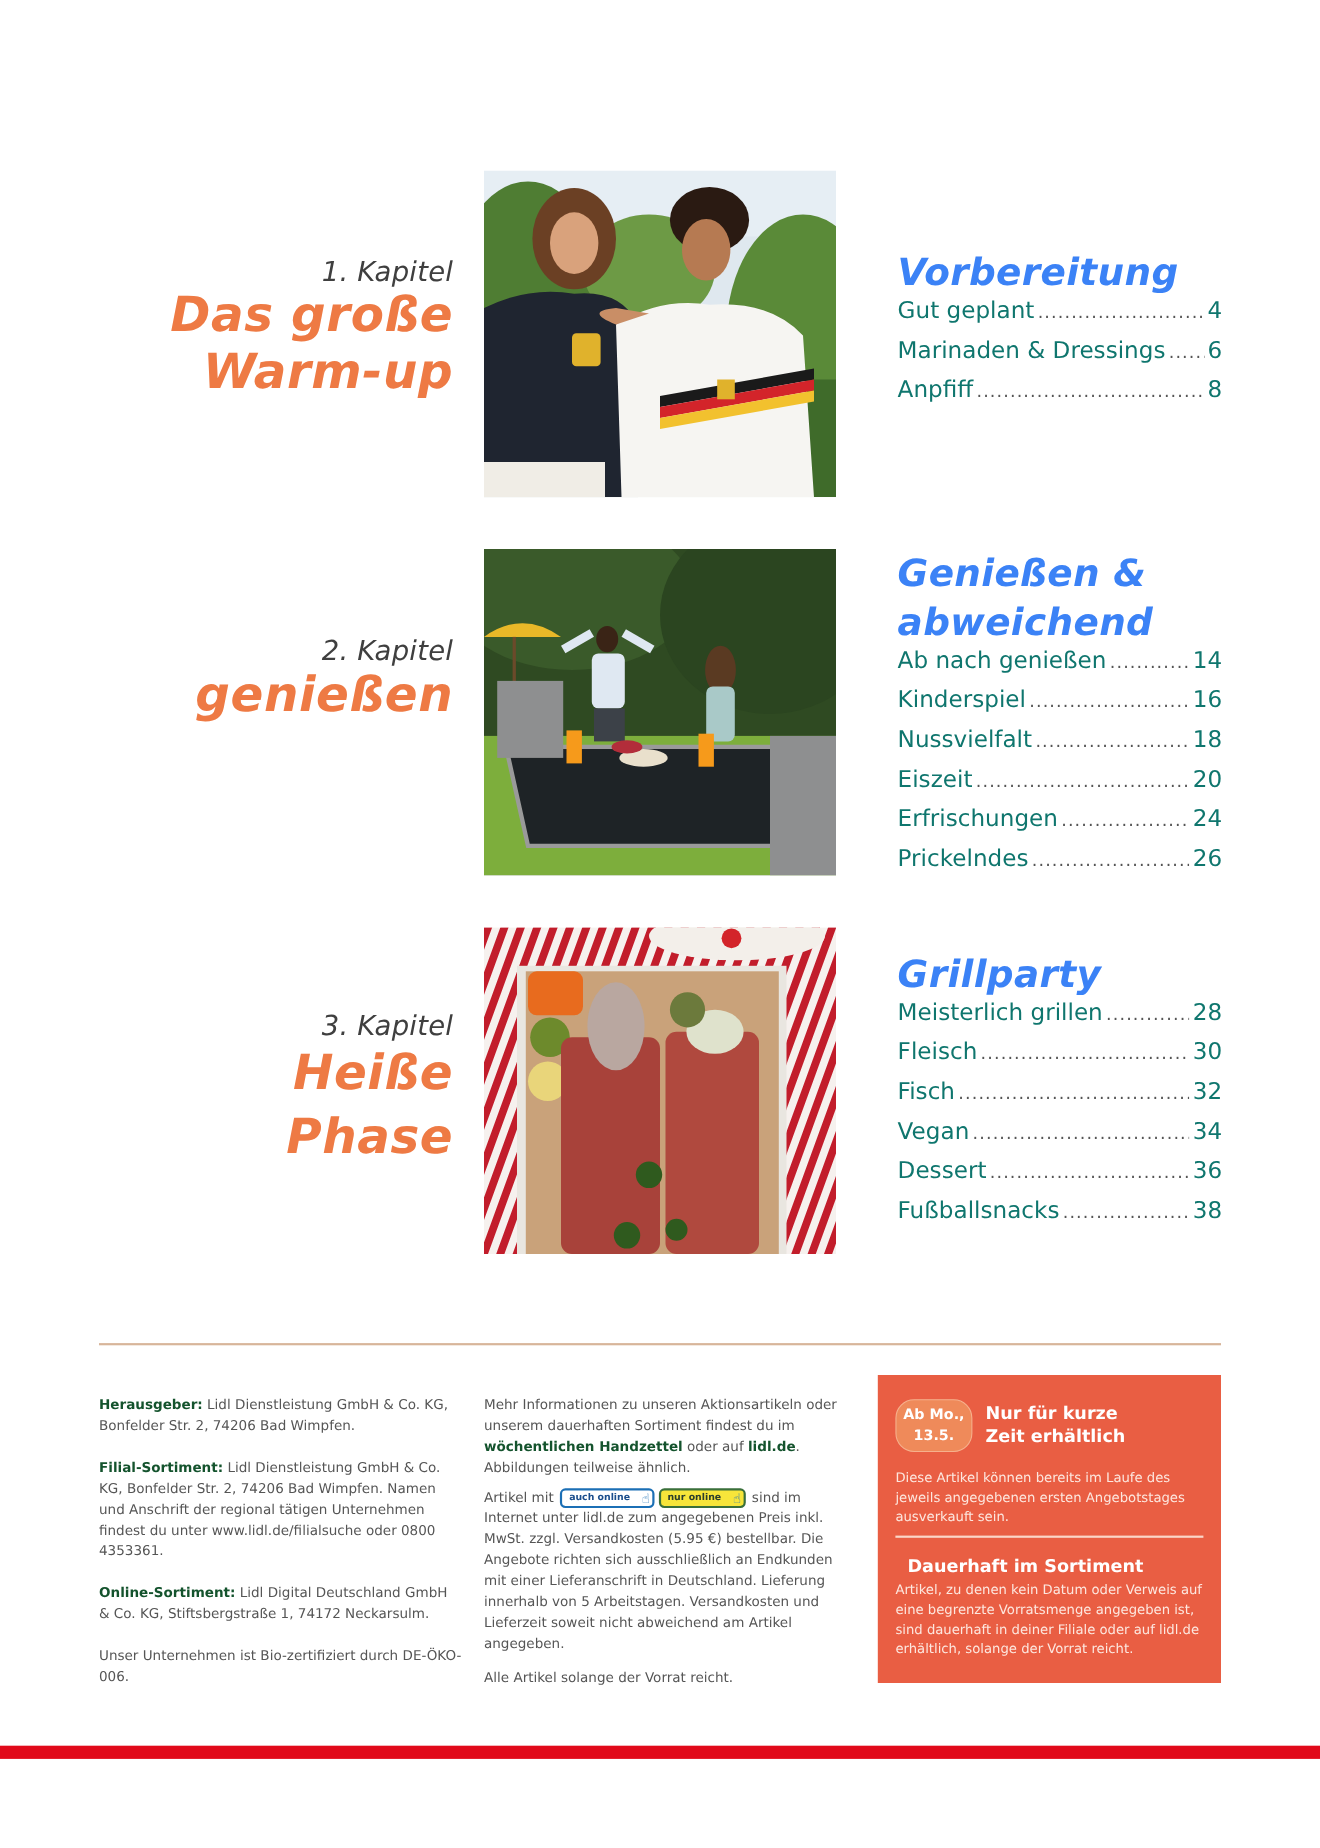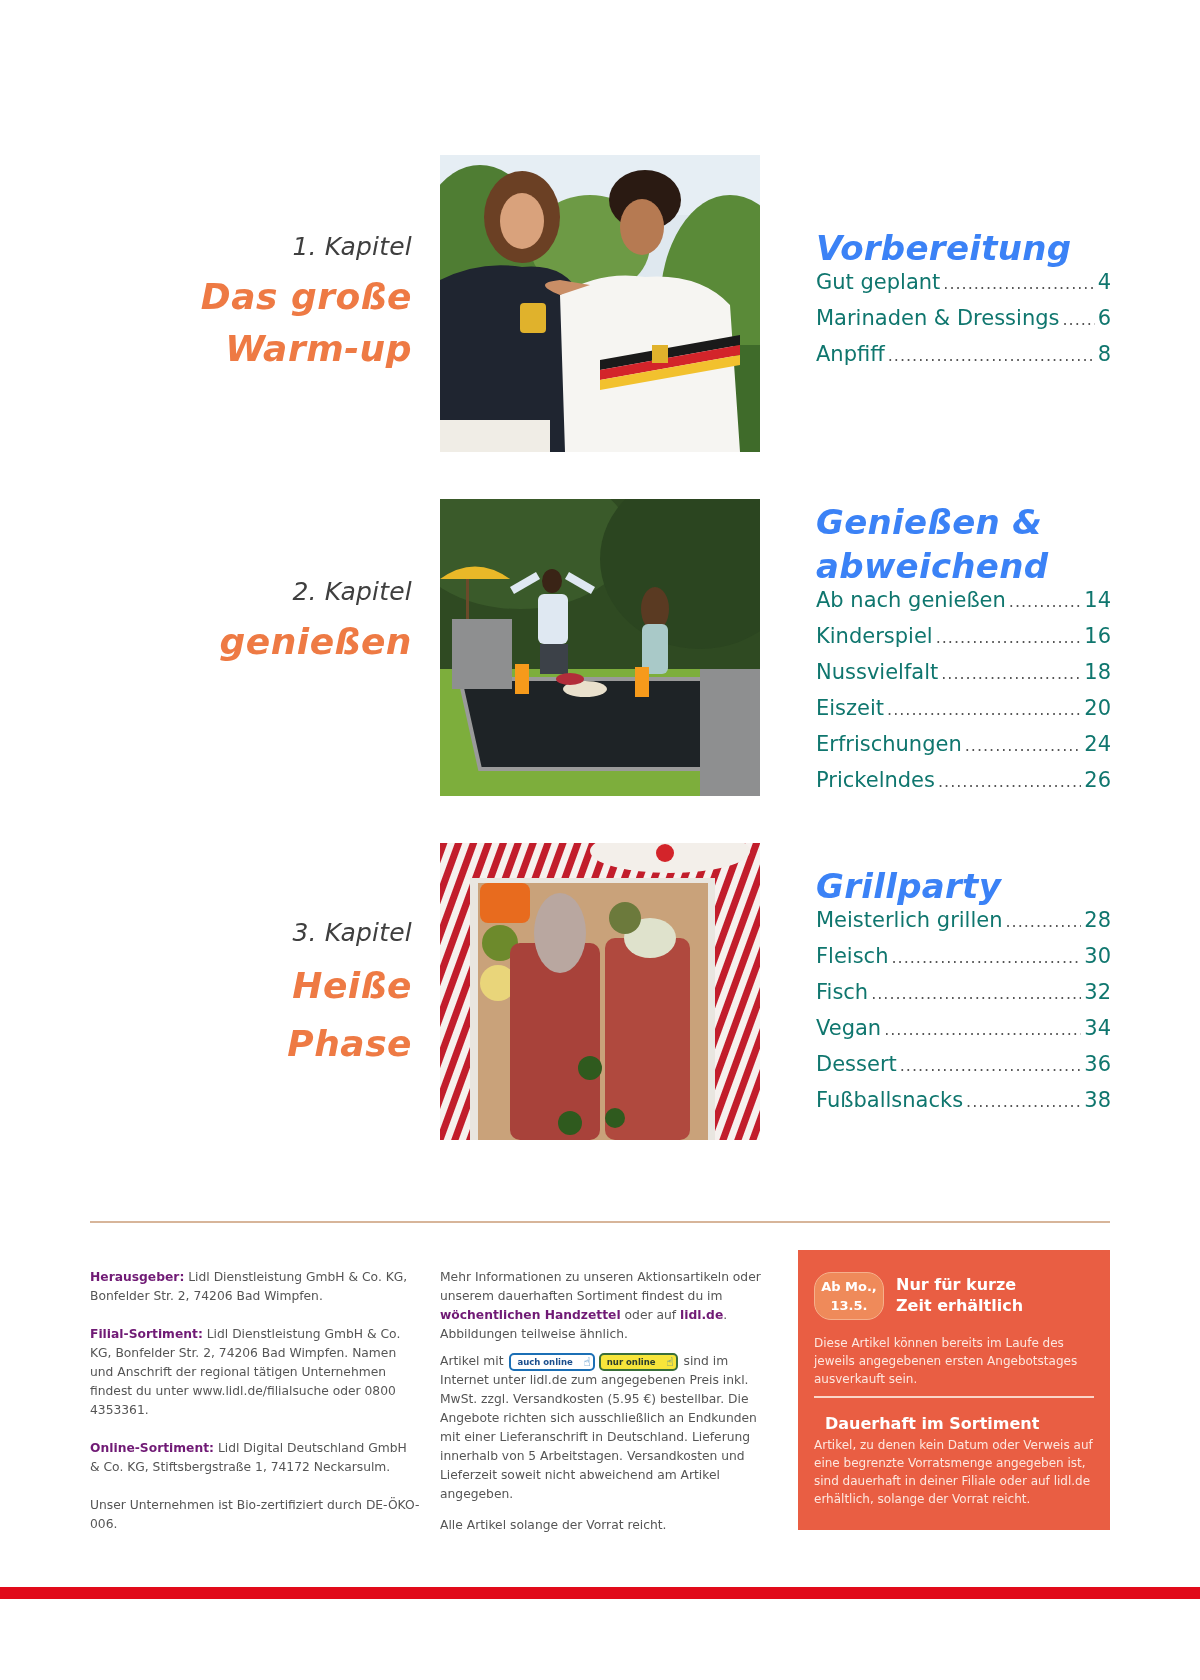--- a/index.html
+++ b/index.html
@@ -1,38 +1,38 @@
 <!DOCTYPE html>
 <html><head>
 <meta charset="utf-8">
 <style>
   * { box-sizing: border-box; margin: 0; padding: 0; }
   html, body { width: 1200px; height: 1680px; background: #ffffff; overflow: hidden; }
   body { position: relative; font-family: "Liberation Sans", "DejaVu Sans", sans-serif; color: #4a4a4a; }
 
   .chapter-left { position: absolute; left: 112px; width: 300px; text-align: right; }
   .kapitel { font-family: "DejaVu Sans", sans-serif; font-style: italic; font-size: 25px; color: #3f3f3f; letter-spacing: 0.2px; }
-  .chapter-title { font-family: "DejaVu Sans", sans-serif; font-weight: bold; font-style: italic; font-size: 36px; line-height: 52px; color: #ee7a44; margin-top: 10px; letter-spacing: 0.5px; }
+  .chapter-title { font-family: "DejaVu Sans", sans-serif; font-weight: bold; font-style: italic; font-size: 44px; line-height: 52px; color: #ee7a44; letter-spacing: 0.5px; }
 
   .photo { position: absolute; left: 440px; width: 320px; height: 297px; overflow: hidden; }
   .photo svg { display: block; width: 100%; height: 100%; }
 
   .toc { position: absolute; left: 816px; width: 295px; }
   .toc-heading { font-family: "DejaVu Sans", sans-serif; font-weight: bold; font-style: italic; font-size: 34px; line-height: 44px; color: #3b82f6; letter-spacing: 0.3px; }
   .toc-row { display: flex; align-items: baseline; height: 36px; font-family: "DejaVu Sans", sans-serif; font-size: 21px; color: #0f766e; }
   .toc-row .t { white-space: nowrap; }
   .toc-row .dots { flex: 1; overflow: hidden; white-space: nowrap; margin: 0 3px; letter-spacing: 1px; color: #555; font-size: 16px; }
   .toc-row .dots::after { content: "......................................................................................................................"; }
   .toc-row .p { white-space: nowrap; }
 
   .divider { position: absolute; left: 90px; top: 1221px; width: 1020px; height: 2px; background: #d7b59a; }
 
   .foot-col { position: absolute; top: 1268px; font-family: "DejaVu Sans", sans-serif; font-size: 12.3px; line-height: 19px; color: #555555; }
   .foot-col p { margin-bottom: 19px; }
-  .foot-col b { color: #701a75; }
+  .foot-col b { color: #14532d; }
   .col1 { left: 90px; width: 330px; }
   .col2 { left: 440px; width: 330px; }
   .col2 p { margin-bottom: 8px; }
   .col2 p.last { margin-top: 12px; }
 
   .badge { display: inline-block; vertical-align: middle; height: 18px; padding: 0 20px 0 6px; border-radius: 5px; border: 2px solid #1b6fb5; font-size: 8.5px; line-height: 14px; font-weight: bold; color: #1b4e8c; position: relative; margin: 0 2px; }
   .badge.yellow { background: #f7e53a; border-color: #3a6f3a; color: #2b3d2b; }
   .badge .hand { position: absolute; right: 2px; top: -1px; font-size: 12px; line-height: 16px; color: #1b6fb5; }
 
   .info-box { position: absolute; left: 798px; top: 1250px; width: 312px; height: 280px; background: #e95e43; color: #ffffff; font-family: "DejaVu Sans", sans-serif; }

